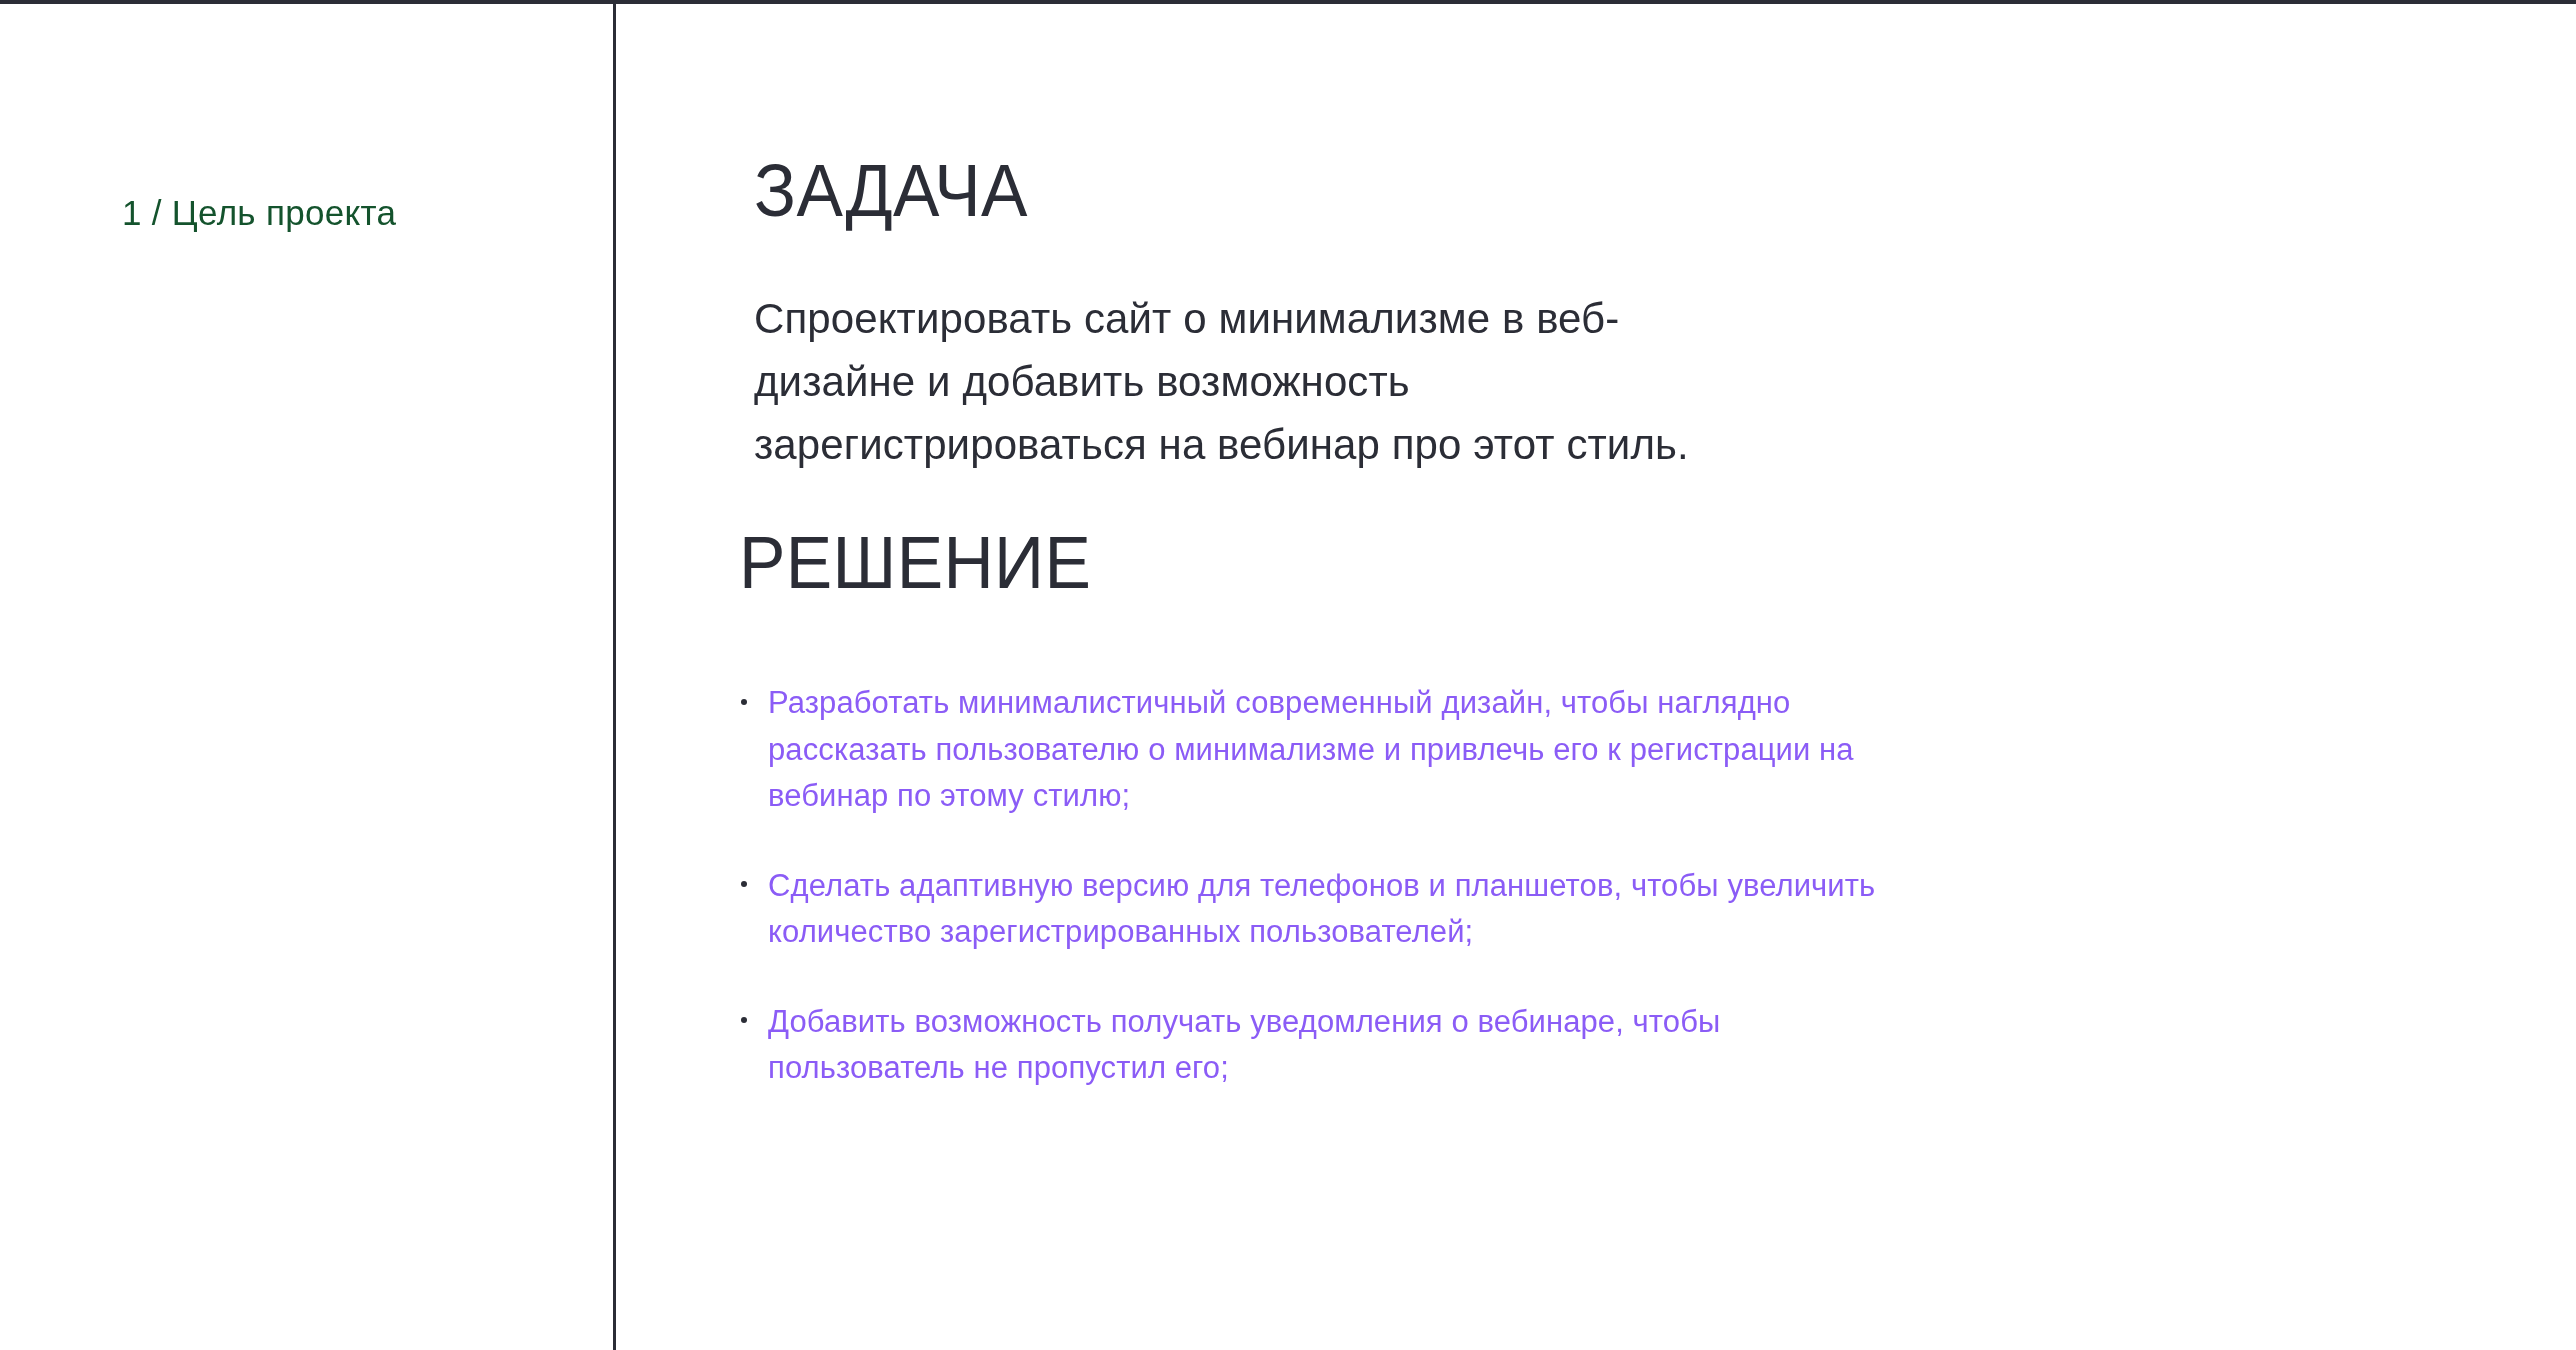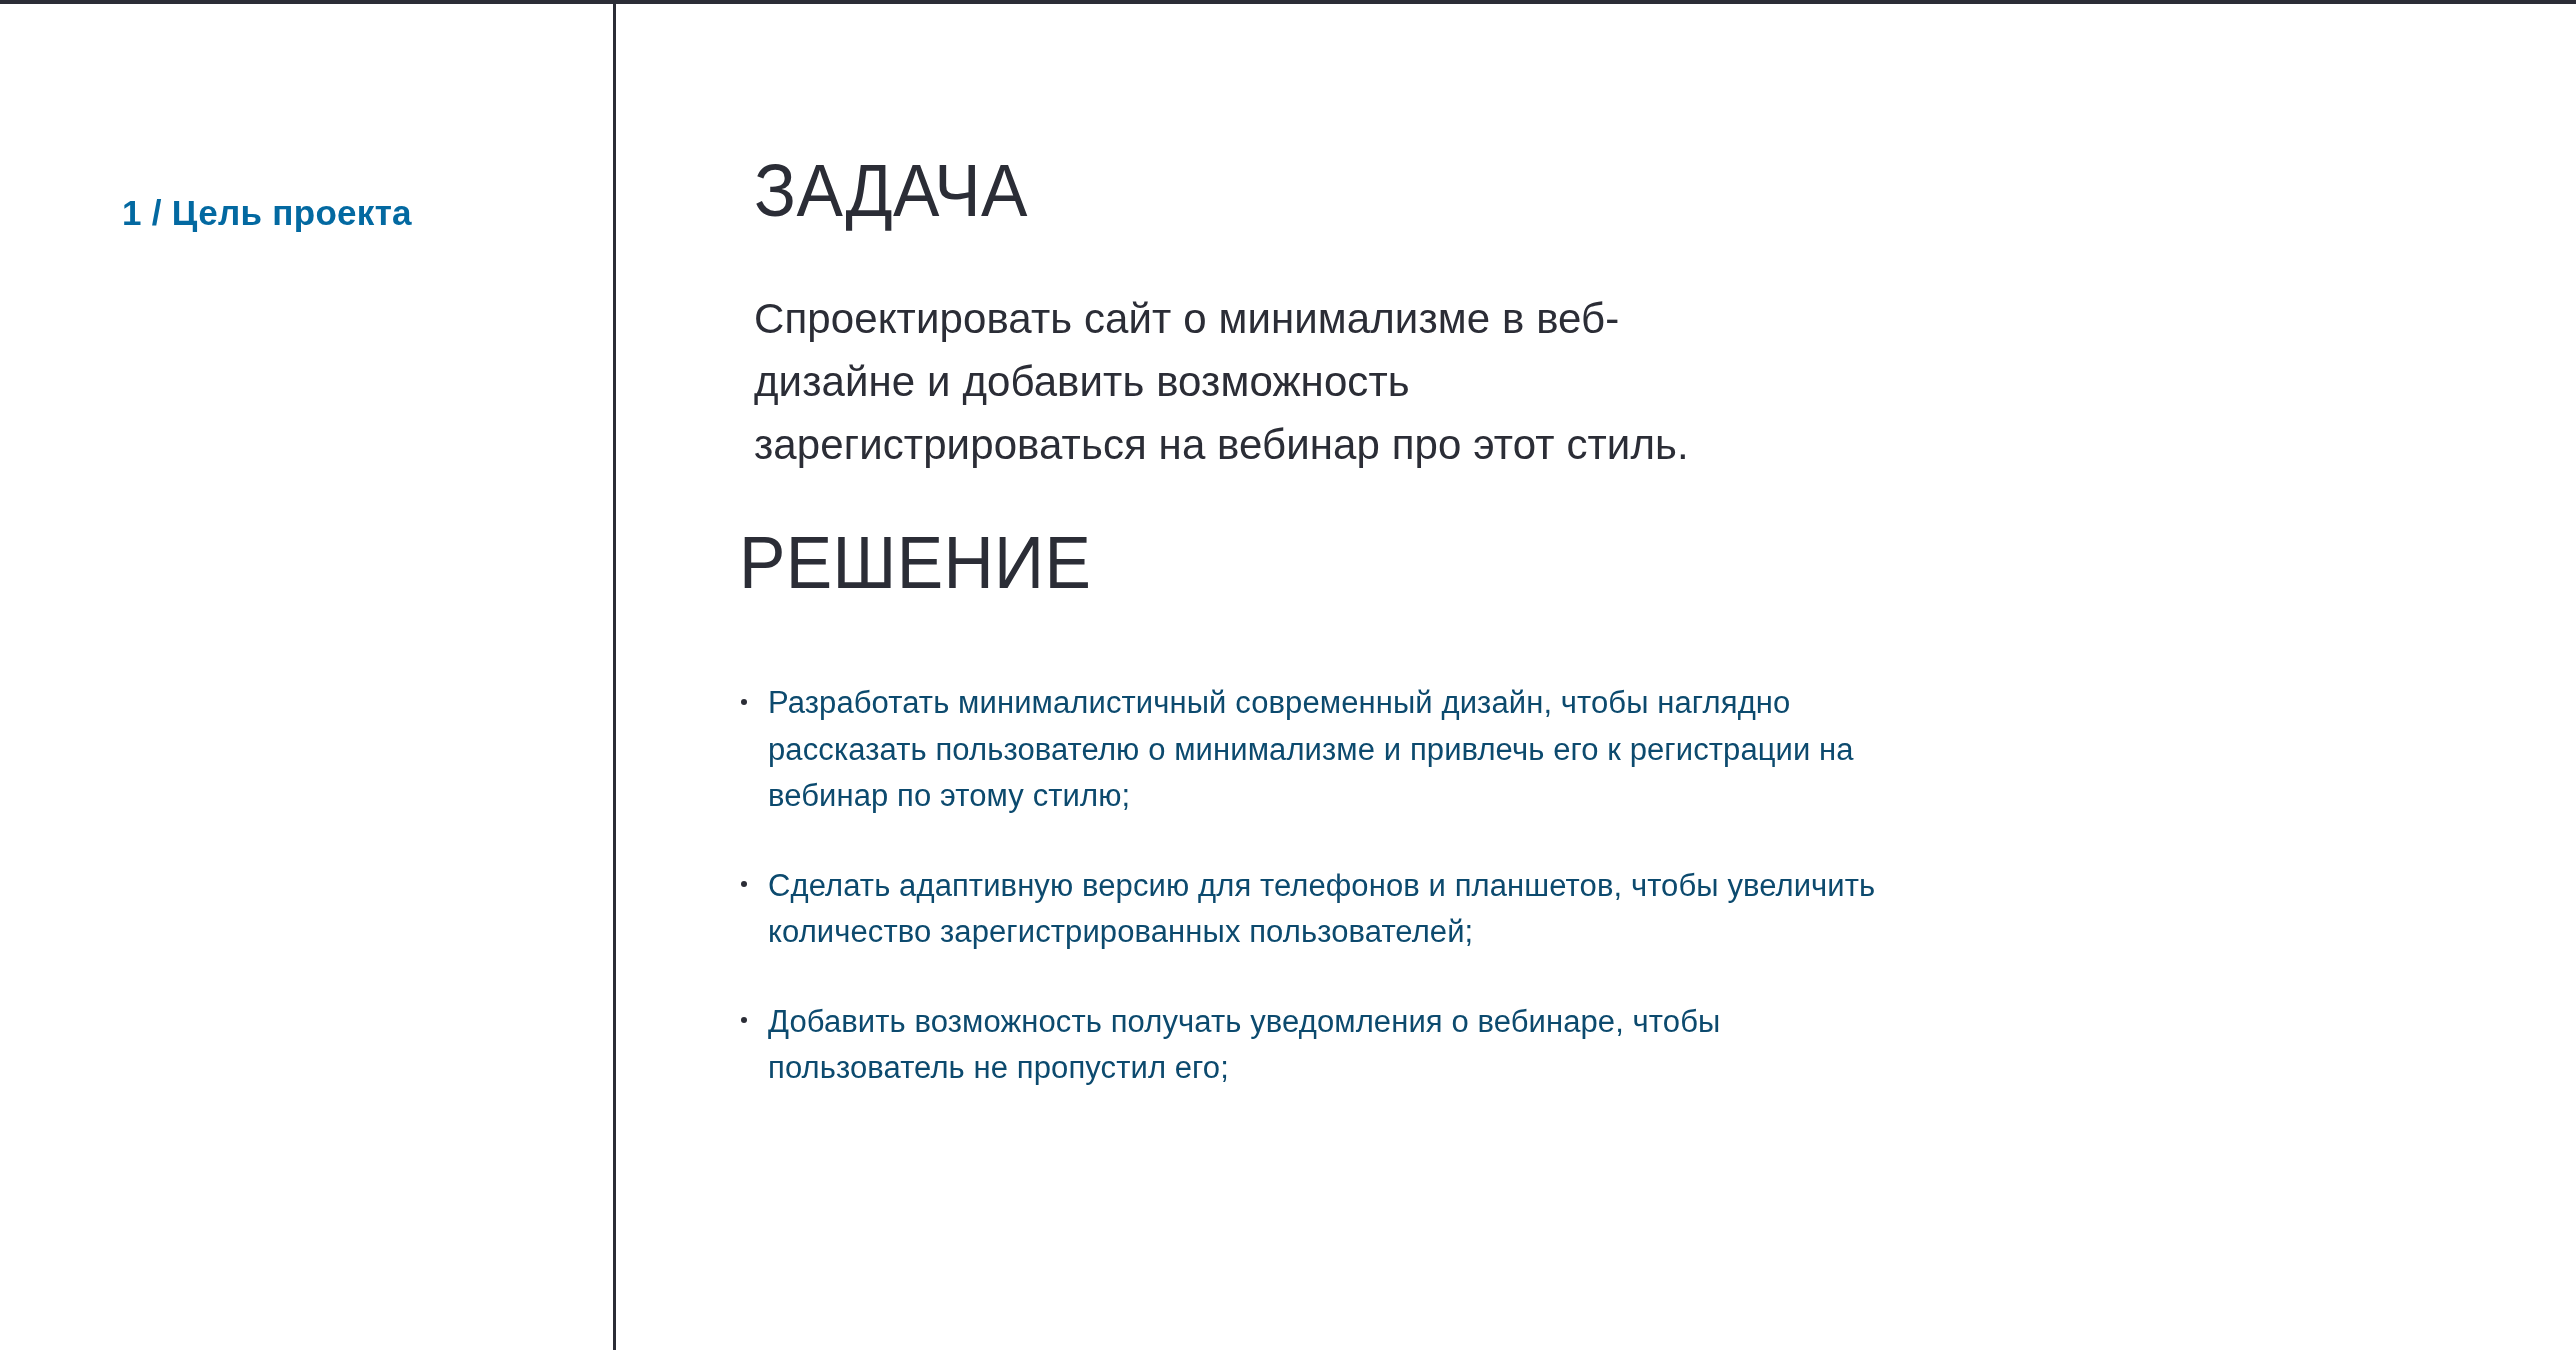--- a/index.html
+++ b/index.html
@@ -42,23 +42,23 @@
     top: 0;
     width: 613px;
     height: 1351px;
   }
   .sidebar-label {
     position: absolute;
     left: 122px;
     top: 187px;
     font-size: 35px;
     line-height: 1.25;
-    font-weight: 700;
+    font-weight: 400;
     letter-spacing: 0.3px;
-    color: #0369a1;
+    color: #14532d;
     white-space: nowrap;
   }
 
   
   .content {
     position: absolute;
     left: 613px;
     top: 0;
     width: 1963px;
     height: 1351px;
@@ -103,21 +103,21 @@
     width: 1143px;
   }
   .bullet-item {
     position: relative;
     padding-left: 29px;
     margin-bottom: 43px;
     font-size: 31px;
     line-height: 1.5;
     font-weight: 400;
     letter-spacing: 0.1px;
-    color: #0c4a6e;
+    color: #8b5cf6;
   }
   .bullet-item:last-child { margin-bottom: 0; }
   .bullet-marker {
     position: absolute;
     left: 1.6px;
     top: 18.5px;
     width: 6.4px;
     height: 6.4px;
     border-radius: 50%;
     background: #2b2d36;

